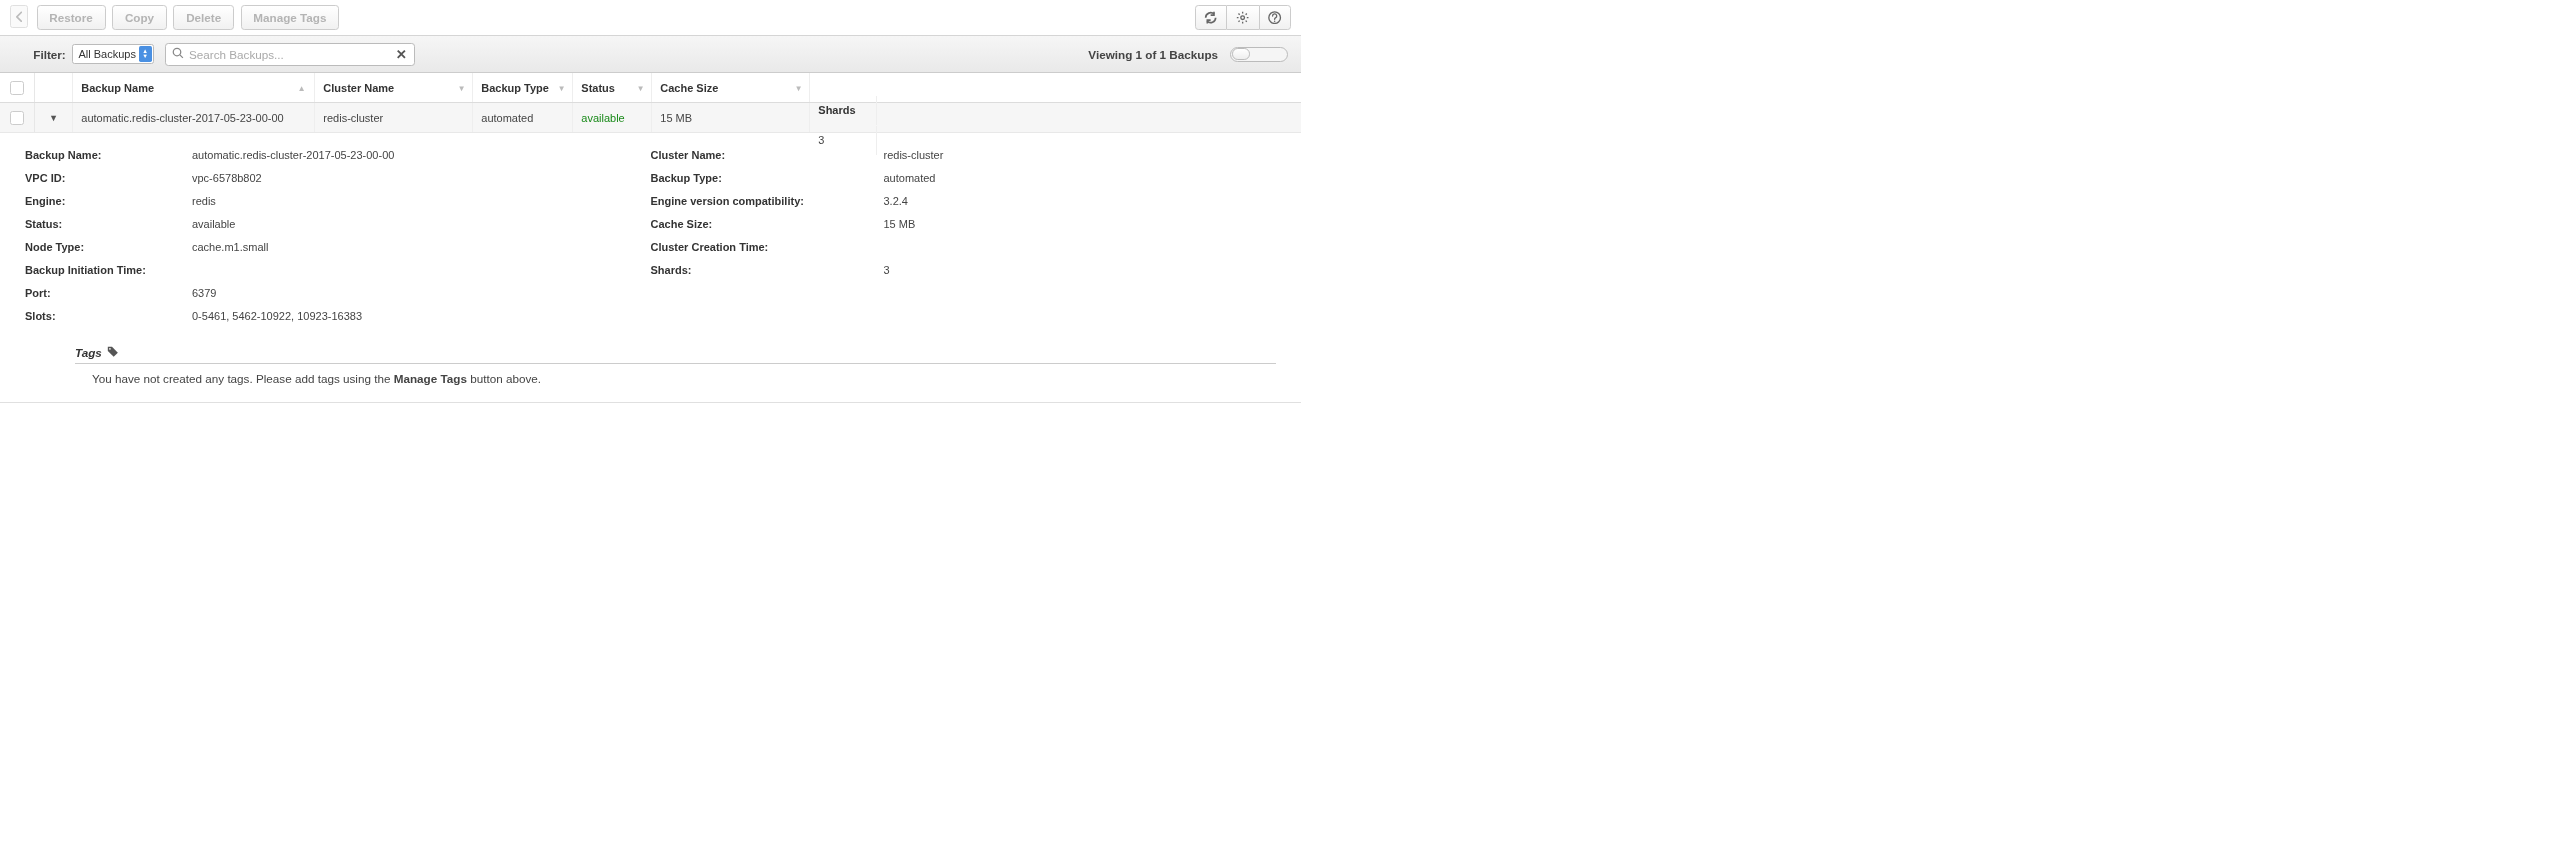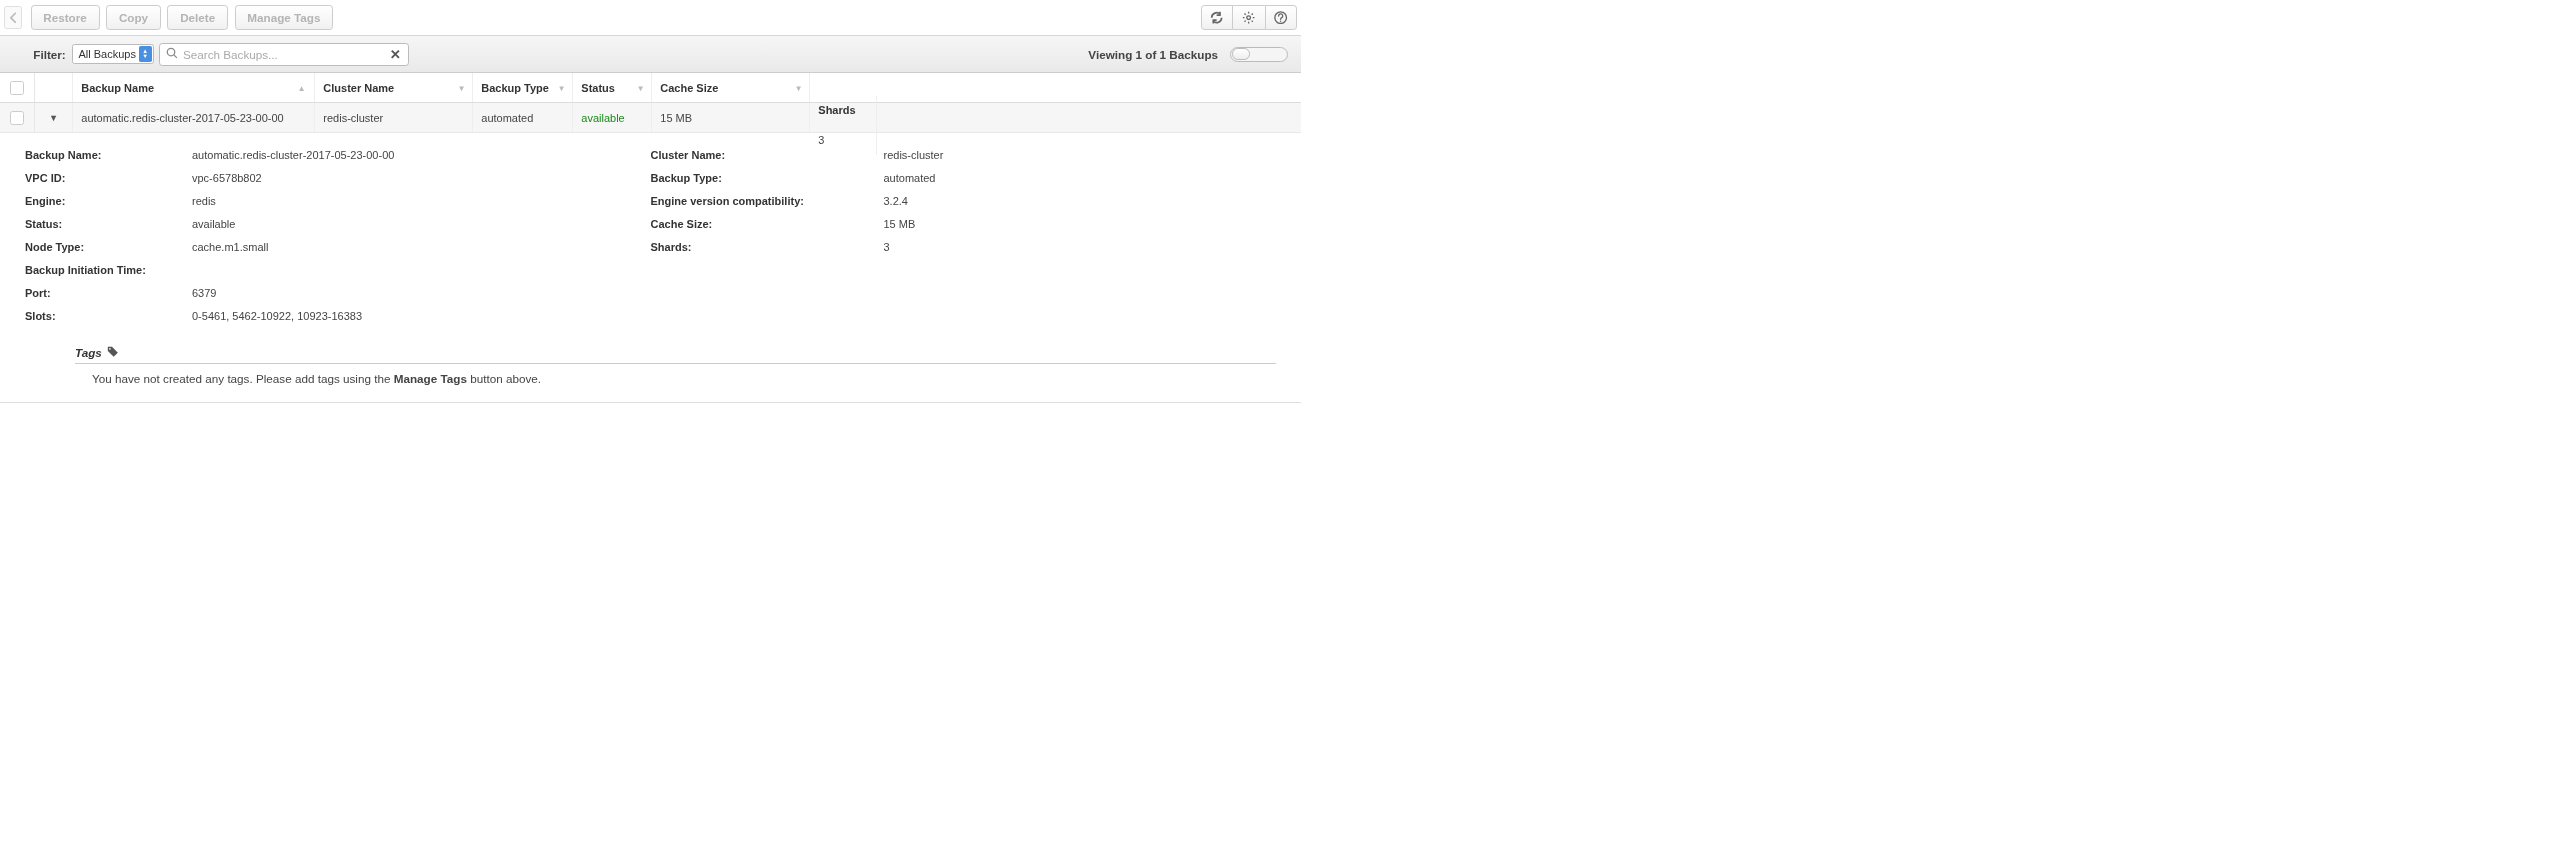--- a/index.html
+++ b/index.html
@@ -7,22 +7,21 @@
     font-family: -apple-system, BlinkMacSystemFont, "Helvetica Neue", Arial, sans-serif;
     font-size: 11px;
     color: #333;
     background: #fff;
   }
   .wrap { width: 1301px; }
 
   
   .toolbar {
     display: flex;
-    align-items: center;
-    padding: 5px 4px;
+    padding: 5px 10px;
     border-bottom: 0.8px solid #d5d5d5;
     background: #fff;
   }
   .back-caret {
     width: 18.3px; height: 23px;
     display: flex; align-items: center; justify-content: center;
     color: #bababa;
     font-size: 15px;
     margin-right: 8.3px;
     border: 0.8px solid #e0e0e0;
@@ -80,21 +79,21 @@
   .filter-select {
     height: 20px;
     border: 0.8px solid #bbb;
     border-radius: 2.5px;
     font-size: 11px;
     padding: 0 16.7px 0 5px;
     background: #fff;
     position: relative;
     display: inline-flex;
     align-items: center;
-    margin-right: 5px;
+    margin-right: 11px;
   }
   .filter-select .arrows {
     position: absolute; right: 0.8px; top: 0.8px; bottom: 0.8px;
     width: 13.3px;
     background: #4a90e2;
     border-radius: 1.7px;
     display: flex; flex-direction: column;
     align-items: center; justify-content: center;
     color: #fff;
     font-size: 5.8px;
@@ -366,20 +365,24 @@
           </div>
         <div class="kv">
             <div class="k">Engine version compatibility:</div>
             <div class="v">3.2.4</div>
           </div>
         <div class="kv">
             <div class="k">Cache Size:</div>
             <div class="v">15 MB</div>
           </div>
         <div class="kv">
+            <div class="k">Cluster Creation Time:</div>
+            <div class="v"></div>
+          </div>
+        <div class="kv">
             <div class="k">Shards:</div>
             <div class="v">3</div>
           </div>
       </div>
     </div>
 
     <div class="tags-block">
       <div class="tags-header">
         <span>Tags</span>
         <span class="tag-icon">

